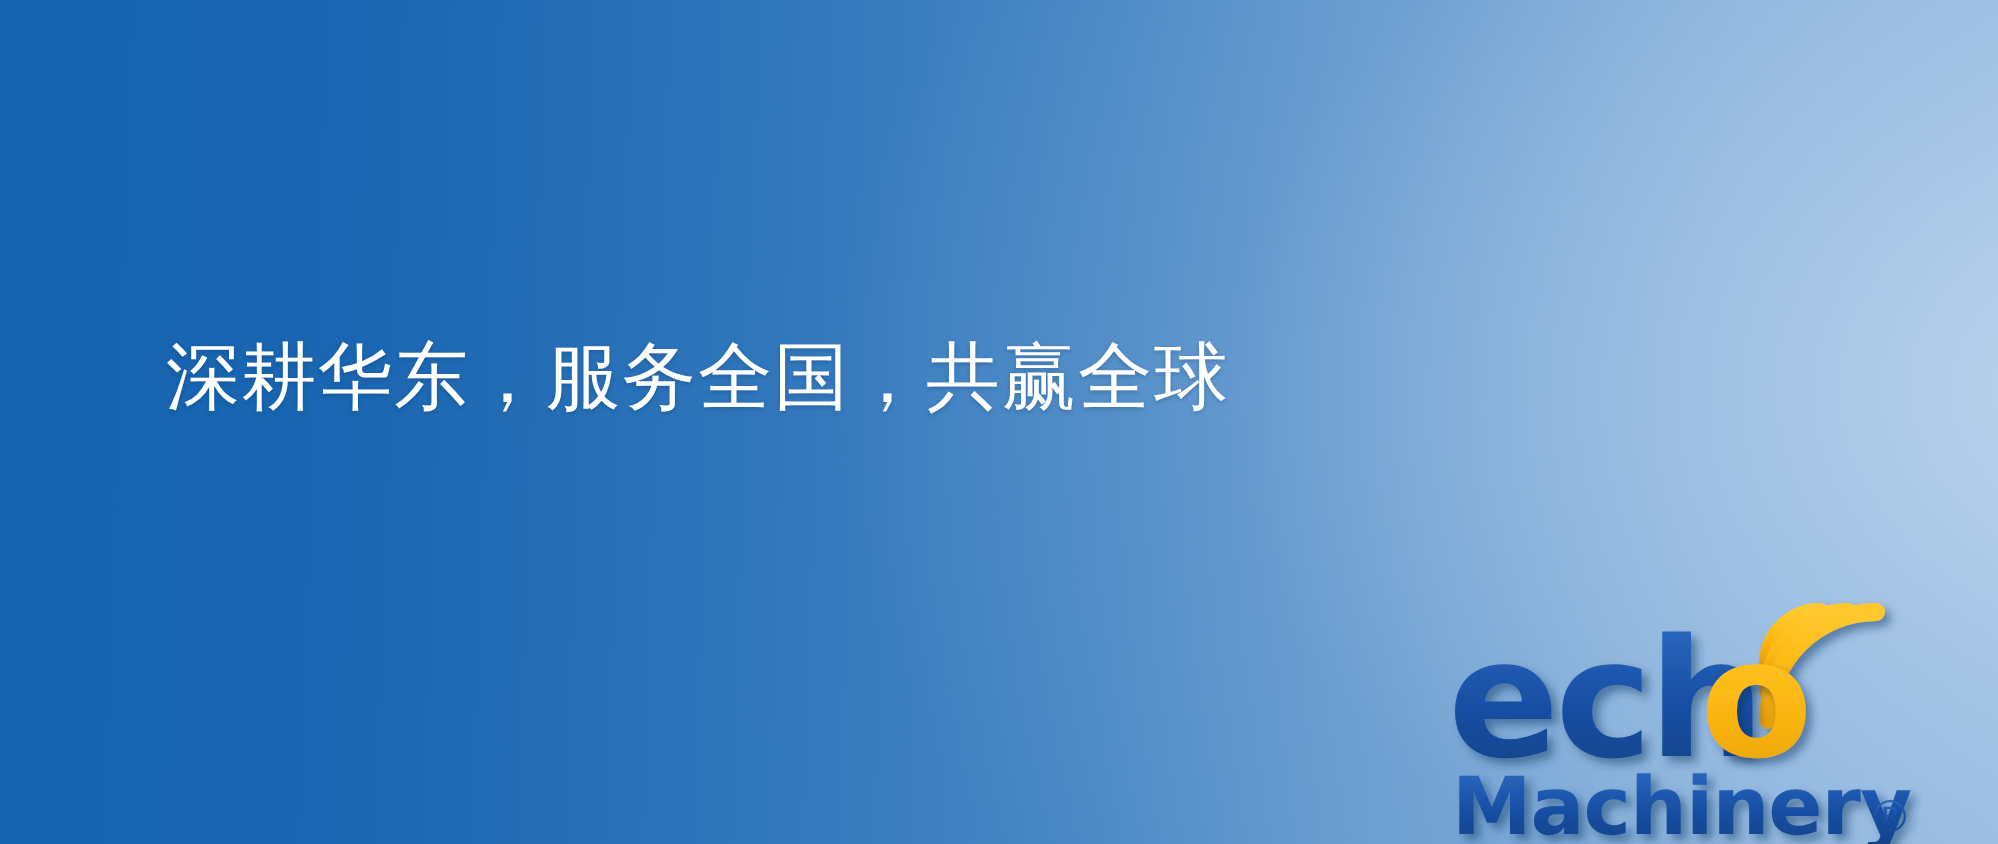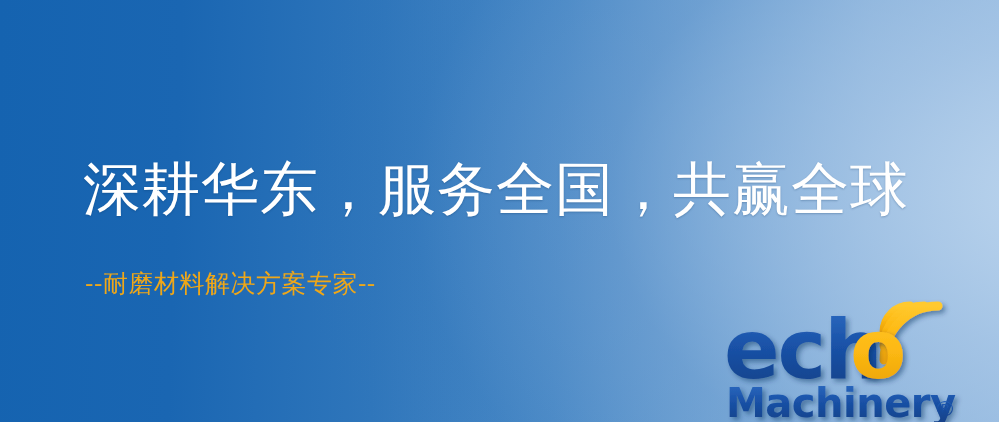--- a/index.html
+++ b/index.html
@@ -31,21 +31,21 @@
     font-family: "Liberation Sans", sans-serif;
     user-select: none;
   }
 
   
   #headline {
     position: absolute;
     left: 83px;
     top: 154px;
     font-family: "DejaVu Serif", "Liberation Serif", serif;
-    font-size: 58px;
+    font-size: 37px;
     line-height: 70px;
     color: #ffffff;
     letter-spacing: 1px;
     white-space: nowrap;
     text-shadow: 0 1px 2px rgba(10,50,95,0.28);
     text-align: right;
   }
 
   
   #subtitle {
@@ -70,21 +70,20 @@
   }
   #logo svg { display: block; }
 </style>
 </head>
 <body>
 
 <div id="banner">
 
   <div id="headline">深耕华东，服务全国，共赢全球</div>
 
-  <div id="subtitle">--耐磨材料解决方案专家--</div>
 
   <div id="logo">
     <svg width="256" height="130" viewBox="0 0 256 130" xmlns="http://www.w3.org/2000/svg">
       <defs>
         <filter id="dropsh" x="-20%" y="-20%" width="150%" height="150%">
           <feDropShadow dx="3" dy="3" stdDeviation="2.4" flood-color="#0d2e5c" flood-opacity="0.45"></feDropShadow>
         </filter>
         <linearGradient id="blueGrad" x1="0" y1="0" x2="0" y2="1">
           <stop offset="0%" stop-color="#2f6ec4"></stop>
           <stop offset="45%" stop-color="#1a52a8"></stop>

